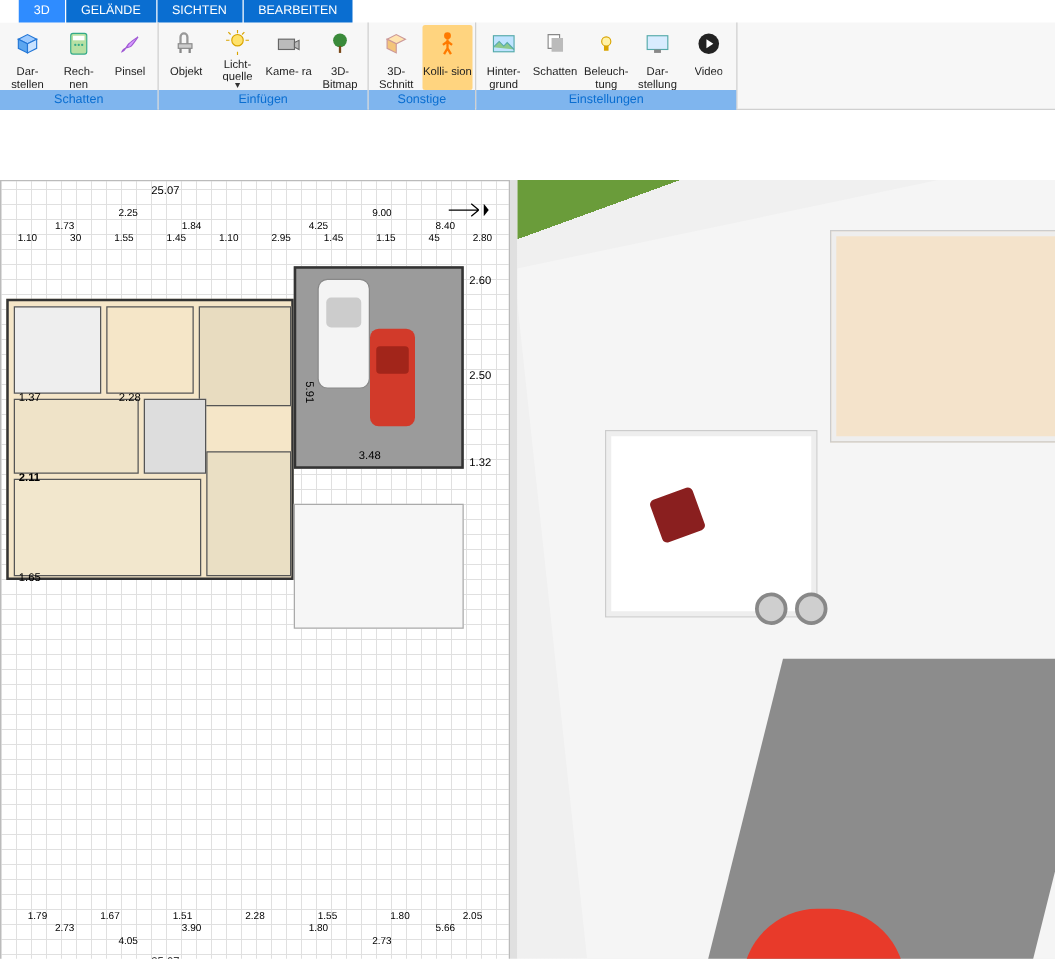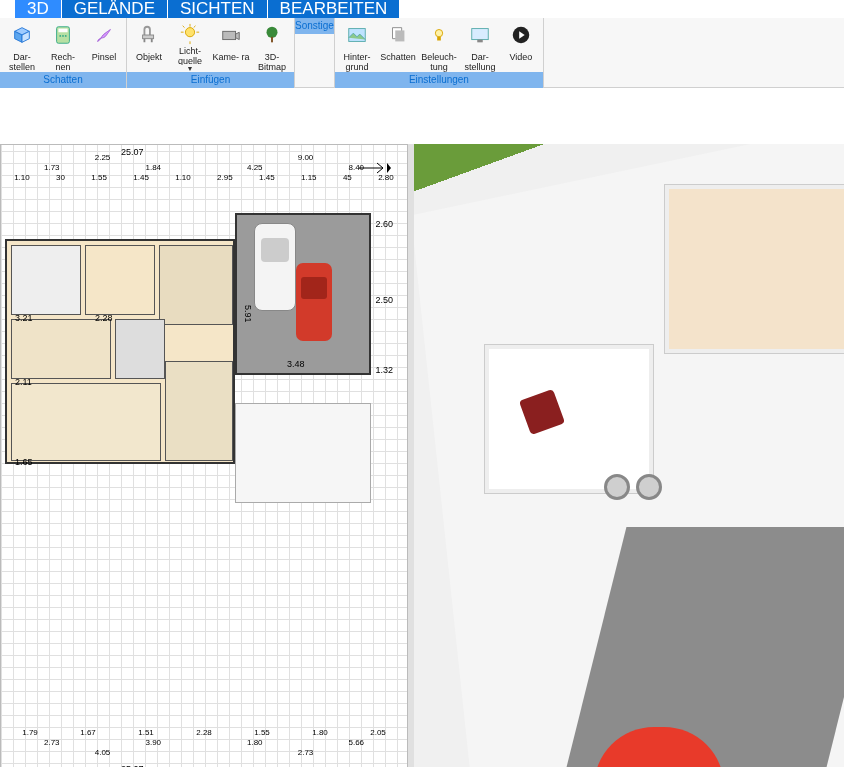--- a/index.html
+++ b/index.html
@@ -1,20 +1,20 @@
 <!DOCTYPE html>
 <html><head>
 <meta charset="utf-8">
 <style>
   * { box-sizing: border-box; margin: 0; padding: 0; font-family: "Segoe UI", Tahoma, sans-serif; }
   body { width: 844px; height: 767px; background: #fff; overflow: hidden; font-size: 11px; color: #333; }
 
   
   .tabstrip { height: 18px; display: flex; background: #fff; }
-  .tab { padding: 0 12px; height: 18px; line-height: 18px; font-size: 17px; color: #fff; background: #0a6ed1; cursor: pointer; }
+  .tab { padding: 0 12px; height: 18px; line-height: 18px; font-size: 10px; color: #fff; background: #0a6ed1; cursor: pointer; }
   .tab.active { background: #2f8cff; }
   .tab.blank { background: #fff; flex: 0 0 14px; padding: 0; }
   .tab + .tab { margin-left: 1px; }
 
   
   .ribbon { height: 70px; display: flex; background: #f7f7f7; border-bottom: 1px solid #d0d0d0; }
   .group { display: flex; flex-direction: column; border-right: 1px solid #d0d0d0; }
   .group-items { display: flex; padding: 2px 2px 0 2px; gap: 1px; }
   .group-label { height: 16px; text-align: center; font-size: 10px; color: #0a6ed1; background: #7fb5ee; line-height: 16px; }
   .rbtn { width: 40px; height: 52px; display: flex; flex-direction: column; align-items: center; justify-content: space-between; padding-top: 3px; cursor: pointer; border-radius: 2px; }
@@ -23,21 +23,21 @@
   .rbtn .lbl { font-size: 9px; line-height: 10px; text-align: center; color: #222; margin-top: 1px; height: 20px; overflow: hidden; }
   .rbtn .dd { font-size: 7px; color: #333; }
 
   
   .workspace { position: relative; height: calc(100% - 18px - 70px - 26px - 20px); background: #fff; display: flex; margin-top: 56px; }
   .pane-left { width: 408px; height: 100%; border: 1px solid #bbb; position: relative; background:
       repeating-linear-gradient(0deg,#e0e0e0 0 1px,transparent 1px 12px),
       repeating-linear-gradient(90deg,#e0e0e0 0 1px,transparent 1px 12px),
       #fff; overflow: hidden; }
   .dim-top,.dim-bot { position:absolute; left:0; right:0; height:34px; font-size:8px; color:#000; }
-  .dim-top { top:8px; } .dim-bot { bottom:14px; }
+  .dim-top { top:21px; } .dim-bot { bottom:14px; }
   .dim-row { display:flex; justify-content:space-around; line-height:10px; }
   .house { position:absolute; left:4px; top:94px; width:230px; height:225px; background:#f5e6c8; border:2px solid #333; }
   .room { position:absolute; border:1px solid #555; }
   .garage { position:absolute; left:234px; top:68px; width:136px; height:162px; background:#9b9b9b; border:2px solid #333; }
   .car-white { position:absolute; left:253px; top:78px; width:42px; height:88px; background:#f4f4f4; border-radius:8px; border:1px solid #888; }
   .car-white::before{content:"";position:absolute;left:6px;top:14px;right:6px;height:24px;background:#ccc;border-radius:4px;}
   .car-red { position:absolute; left:295px; top:118px; width:36px; height:78px; background:#d23a2a; border-radius:7px; }
   .car-red::before{content:"";position:absolute;left:5px;top:14px;right:5px;height:22px;background:#a2251a;border-radius:3px;}
   .driveway { position:absolute; left:234px; top:258px; width:136px; height:100px; background:#f6f6f6; border:1px solid #aaa; }
   .compass { position:absolute; right:14px; top:14px; width:36px; height:18px; }
@@ -153,20 +153,42 @@
             </svg>
         </span>
         <span class="lbl">3D-
 Bitmap</span>
       </div>
     </div>
     <div class="group-label">Einfügen</div>
   </div>
 
   <div class="group">
+    <div class="group-items">
+      <div class="rbtn">
+        <span class="ico">
+          <svg class="ico24" viewBox="0 0 24 24">
+              <path d="M4 8l8-4 8 4-8 4z" fill="#ffe4b0" stroke="#c99"></path>
+              <path d="M4 8v8l8 4V12z" fill="#f4c57a" stroke="#c99"></path>
+            </svg>
+        </span>
+        <span class="lbl">3D-
+Schnitt</span>
+      </div>
+      <div class="rbtn sel">
+        <span class="ico">
+          <svg class="ico24" viewBox="0 0 24 24">
+              <circle cx="12" cy="5" r="3" fill="#ff7a00"></circle>
+              <path d="M12 8v8M12 10l-4 3M12 10l4 3M12 16l-3 5M12 16l3 5" stroke="#ff7a00" stroke-width="2"></path>
+            </svg>
+        </span>
+        <span class="lbl">Kolli-
+sion</span>
+      </div>
+    </div>
     <div class="group-label">Sonstige</div>
   </div>
 
 
   <div class="group">
     <div class="group-items">
       <div class="rbtn">
         <span class="ico">
           <svg class="ico24" viewBox="0 0 24 24">
               <rect x="3" y="5" width="18" height="14" fill="#bfe3ff" stroke="#5aa"></rect>
@@ -257,23 +279,23 @@
 
     <div class="house">
       <div class="room" style="left:4px;top:4px;width:70px;height:70px;background:#eee;"></div>
       <div class="room" style="left:78px;top:4px;width:70px;height:70px;background:#f5e6c8;"></div>
       <div class="room" style="left:152px;top:4px;width:74px;height:80px;background:#e8dcc0;"></div>
       <div class="room" style="left:4px;top:78px;width:100px;height:60px;background:#efe3c8;"></div>
       <div class="room" style="left:108px;top:78px;width:50px;height:60px;background:#ddd;"></div>
       <div class="room" style="left:4px;top:142px;width:150px;height:78px;background:#f2e7cd;"></div>
       <div class="room" style="left:158px;top:120px;width:68px;height:100px;background:#eadfc4;"></div>
 
-      <span class="big-dim" style="left:8px;top:72px;">3.21</span>
+      <span class="big-dim" style="left:8px;top:72px;">1.37</span>
       <span class="big-dim" style="left:88px;top:72px;">2.28</span>
-      <span class="big-dim" style="left:8px;top:136px;">2.11</span>
+      <span class="big-dim" style="left:8px;top:136px;font-weight:bold;">2.11</span>
       <span class="big-dim" style="left:8px;top:216px;">1.65</span>
     </div>
 
     <div class="garage">
       <span class="big-dim" style="right:-24px;top:4px;">2.60</span>
       <span class="big-dim" style="right:-24px;top:80px;">2.50</span>
       <span class="big-dim" style="right:-24px;top:150px;">1.32</span>
       <span class="big-dim" style="left:6px;top:90px;writing-mode:vertical-rl;">5.91</span>
       <span class="big-dim" style="left:50px;bottom:4px;">3.48</span>
     </div>

